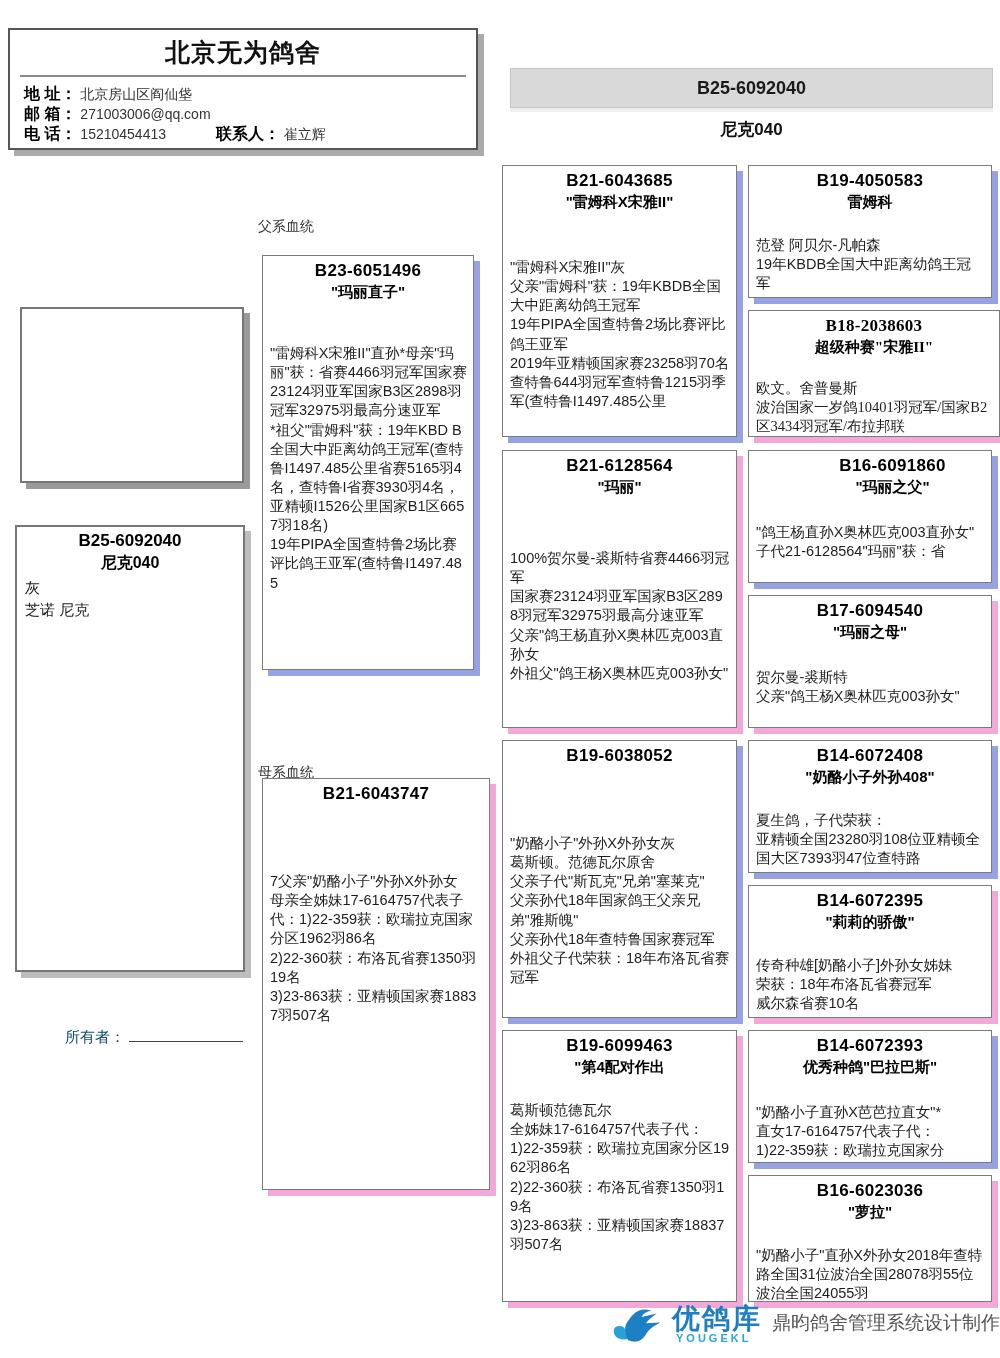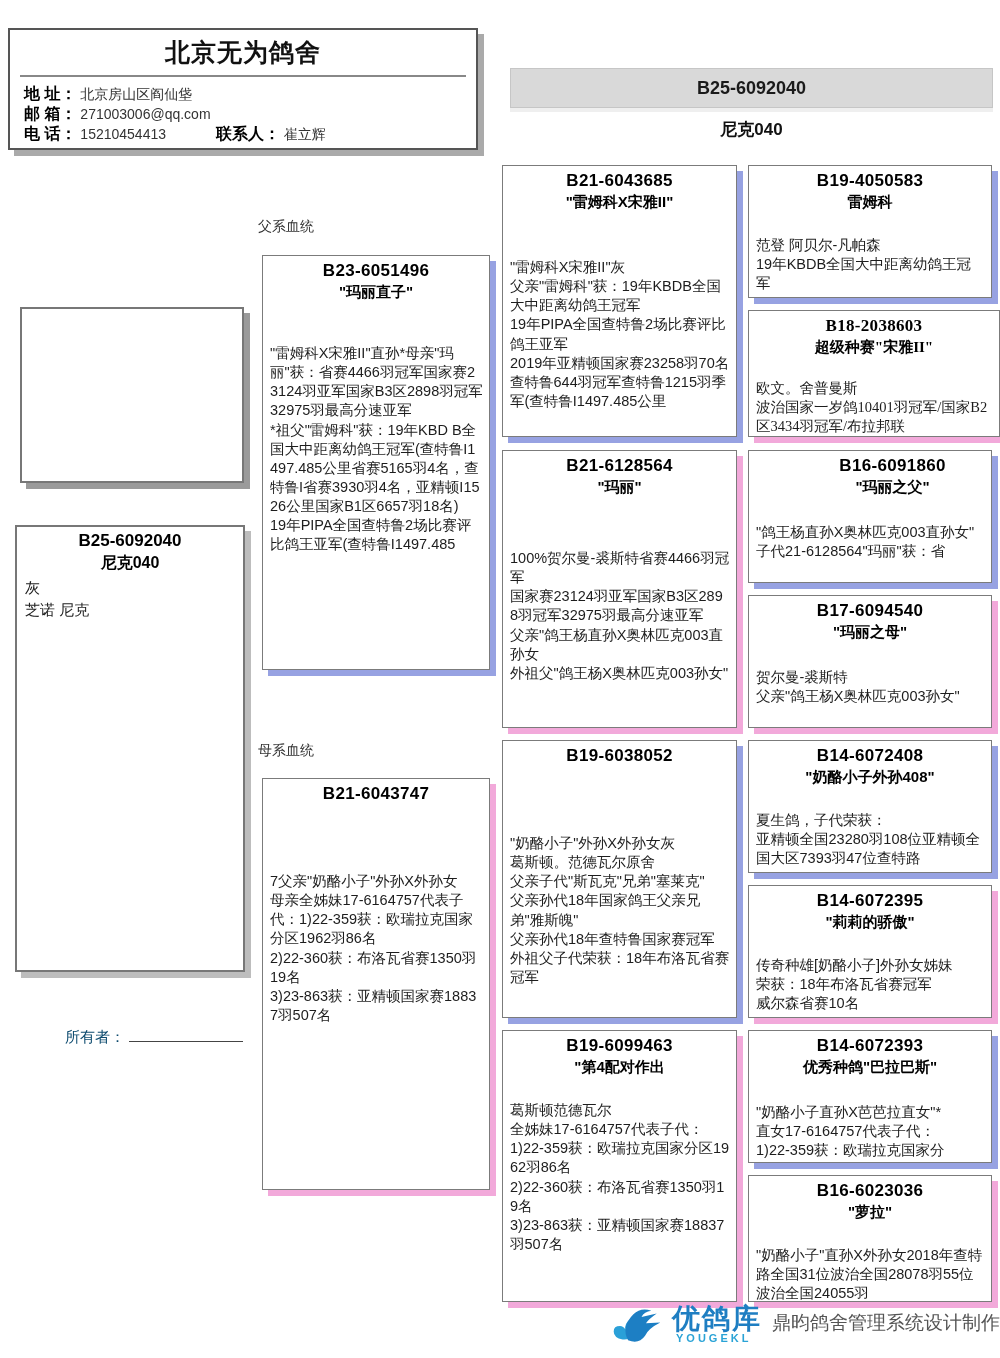--- a/index.html
+++ b/index.html
@@ -78,32 +78,32 @@
         <b>联系人：</b>
         <span class="loft-val">崔立辉</span>
       </span>
     </div>
   </div>
 
   <div class="banner">B25-6092040</div>
   <div class="banner-name">尼克040</div>
 
   <div class="lineage-label" style="left:258px; top:218px;">父系血统</div>
-  <div class="lineage-label" style="left:258px; top:742px;">母系血统</div>
+  <div class="lineage-label" style="left:258px; top:764px;">母系血统</div>
 
   <div class="photo-box"></div>
 
   <div class="subject-box">
     <div class="ring">B25-6092040</div>
     <div class="pname">尼克040</div>
     <div class="pdetails">灰
 芝诺 尼克</div>
   </div>
 
-  <div class="pbox" style="left: 262px; top: 255px; width: 228px; height: 415px; box-shadow: rgb(151, 162, 226) 6px 6px 0px;">
+  <div class="pbox" style="left: 262px; top: 255px; width: 212px; height: 415px; box-shadow: rgb(151, 162, 226) 6px 6px 0px;">
     <div class="ring">B23-6051496</div>
     <div class="pname">"玛丽直子"</div>
     <div class="pbody" style="top:88px;">"雷姆科X宋雅II"直孙*母亲"玛丽"获：省赛4466羽冠军国家赛23124羽亚军国家B3区2898羽冠军32975羽最高分速亚军
 *祖父"雷姆科"获：19年KBD B全国大中距离幼鸽王冠军(查特鲁I1497.485公里省赛5165羽4名，查特鲁I省赛3930羽4名，亚精顿I1526公里国家B1区6657羽18名)
 19年PIPA全国查特鲁2场比赛评比鸽王亚军(查特鲁I1497.485</div>
   </div>
 
   <div class="pbox" style="left: 262px; top: 778px; width: 228px; height: 412px; box-shadow: rgb(242, 169, 218) 6px 6px 0px;">
     <div class="ring">B21-6043747</div>
     <div class="pname"></div>

